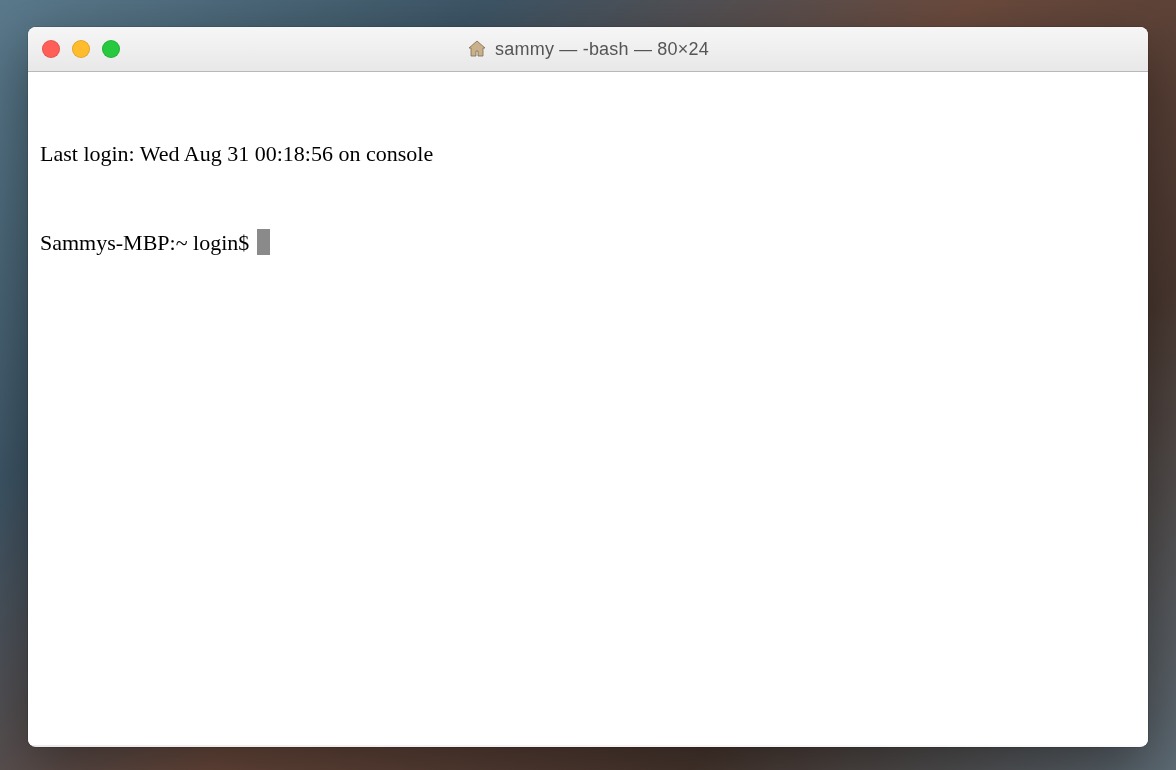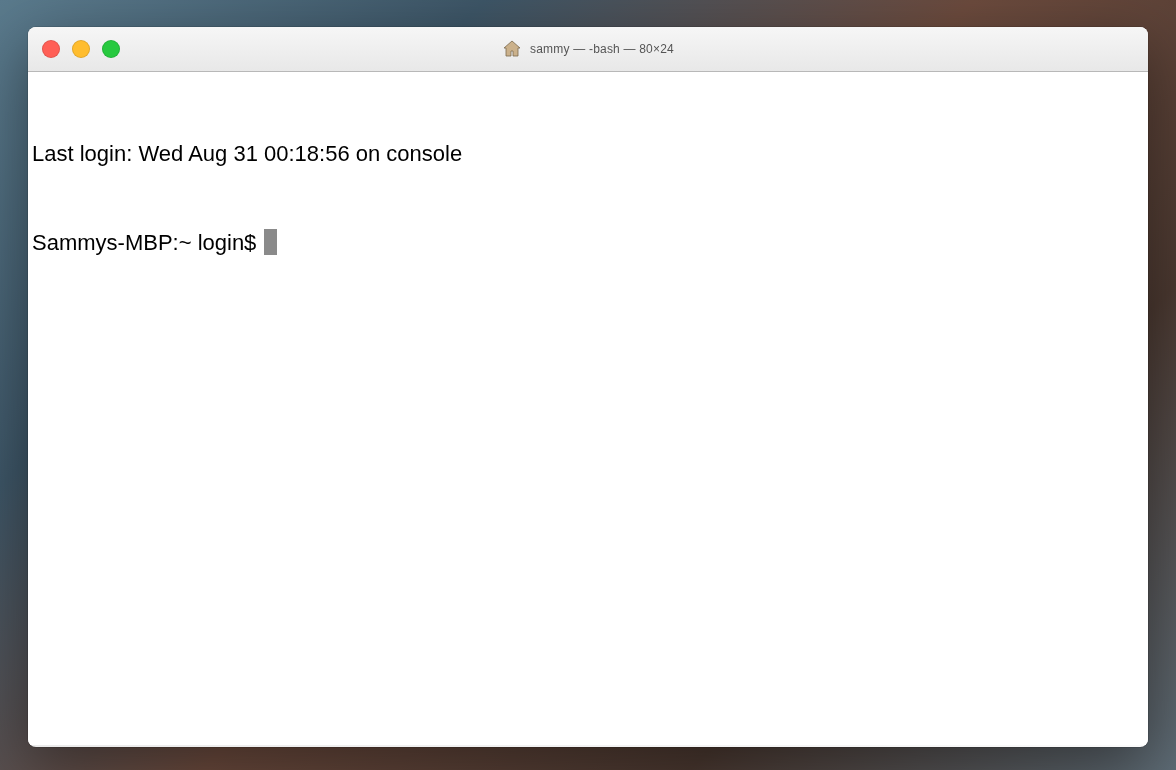--- a/index.html
+++ b/index.html
@@ -61,35 +61,35 @@
       right: 0;
       display: flex;
       align-items: center;
       justify-content: center;
       pointer-events: none;
       gap: 8px;
     }
 
     .title-text {
       color: #555;
-      font-size: 12px;
+      font-size: 18px;
       letter-spacing: 0.2px;
     }
 
     .home-icon {
       width: 20px;
       height: 20px;
       display: inline-flex;
     }
 
     .terminal-body {
       flex: 1;
       background: #ffffff;
-      padding: 8px 4px;
-      font-family: Liberation Sans, sans-serif;
+      padding: 8px 12px;
+      font-family: Liberation Serif, serif;
       font-size: 22px;
       line-height: 1.35;
       color: #000000;
       white-space: pre;
       overflow: hidden;
       position: relative;
     }
 
     .term-line {
       display: block;

